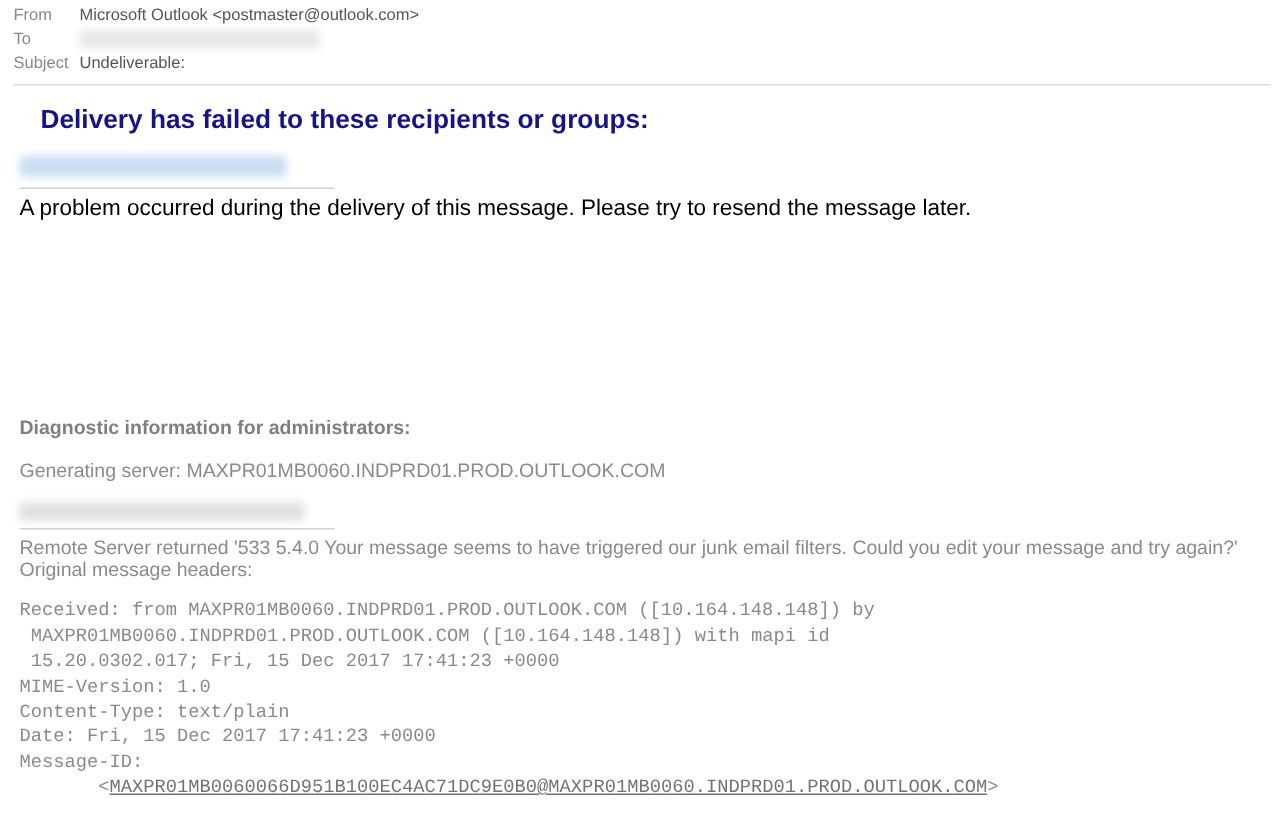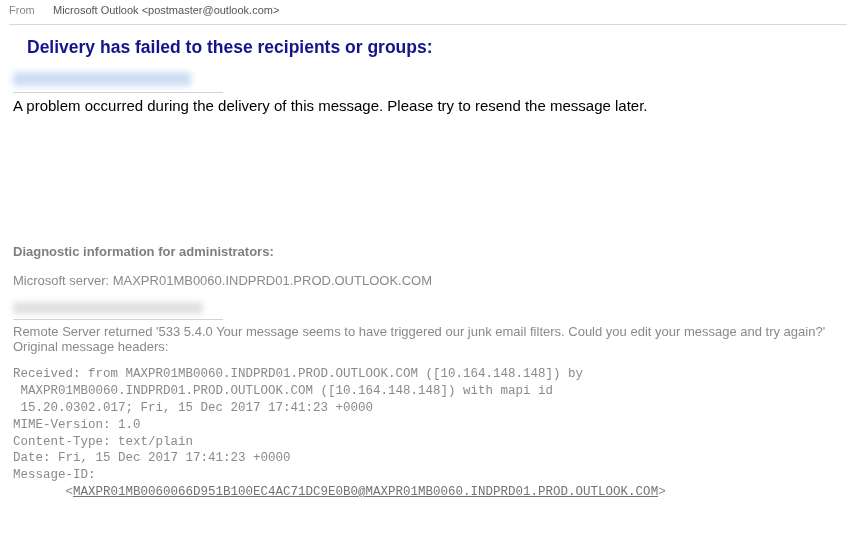--- a/index.html
+++ b/index.html
@@ -95,36 +95,44 @@
   }
 </style>
 </head>
 <body>
 
 <div class="header">
   <div class="header-row">
     <span class="hlabel">From</span>
     <span class="hvalue">Microsoft Outlook &lt;postmaster@outlook.com&gt;</span>
   </div>
+  <div class="header-row">
+    <span class="hlabel">To</span>
+    <span class="redacted"></span>
+  </div>
+  <div class="header-row">
+    <span class="hlabel">Subject</span>
+    <span class="hvalue">Undeliverable:</span>
+  </div>
 </div>
 
 <div class="body-area">
   <h2 class="failhead">Delivery has failed to these recipients or groups:</h2>
 
   <div>
     <span class="redacted-blue"></span>
   </div>
   <div class="hr-thin"></div>
   <div class="problem">A problem occurred during the delivery of this message. Please try to resend the message later.</div>
 
   <div class="diag-block">
     <div class="diag-title">Diagnostic information for administrators:</div>
 
     <div class="diag-line">
-      <span>Microsoft server: </span><span>MAXPR01MB0060.INDPRD01.PROD.OUTLOOK.COM</span>
+      <span>Generating server: </span><span>MAXPR01MB0060.INDPRD01.PROD.OUTLOOK.COM</span>
     </div>
 
     <div>
       <span class="redacted-gray"></span>
     </div>
     <div class="hr-thin"></div>
     <div style="">Remote Server returned '533 5.4.0 Your message seems to have triggered our junk email filters. Could you edit your message and try again?'</div>
 
     <div style="margin-bottom:12px;">Original message headers:</div>
 

